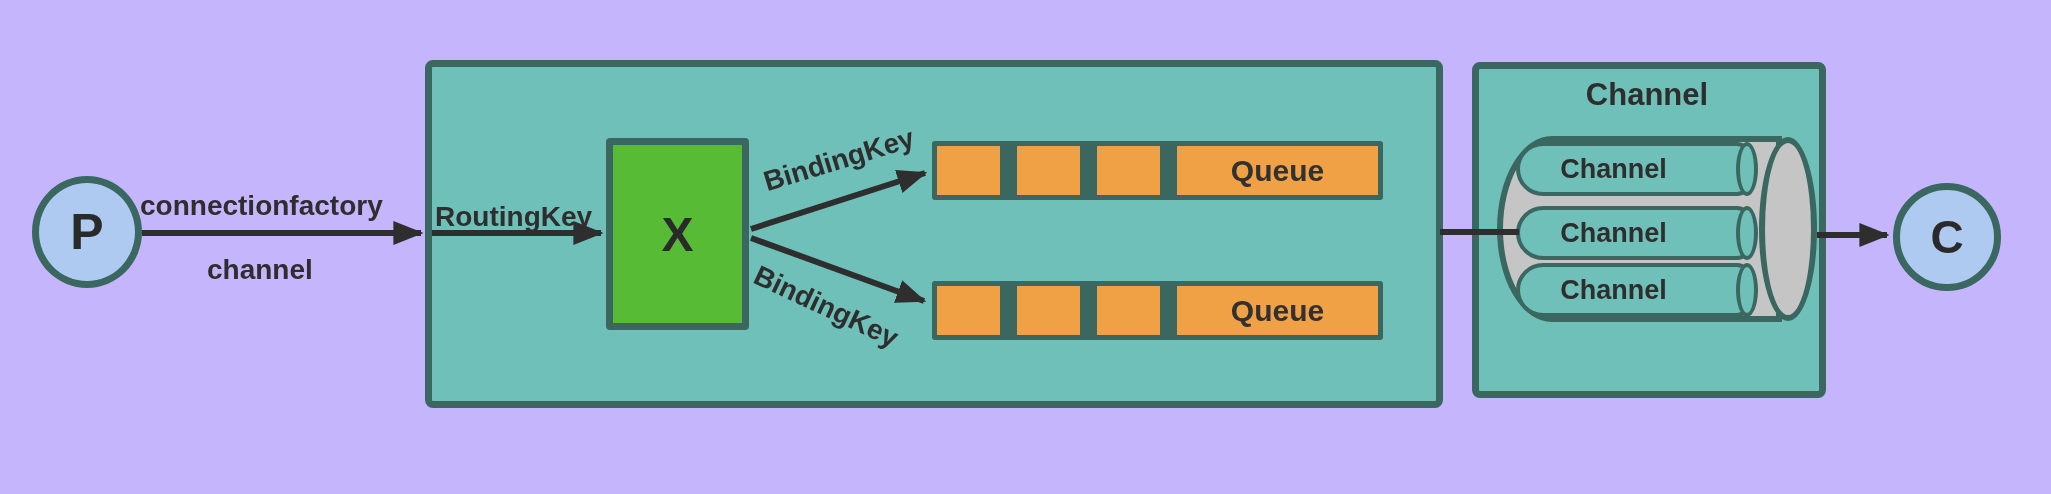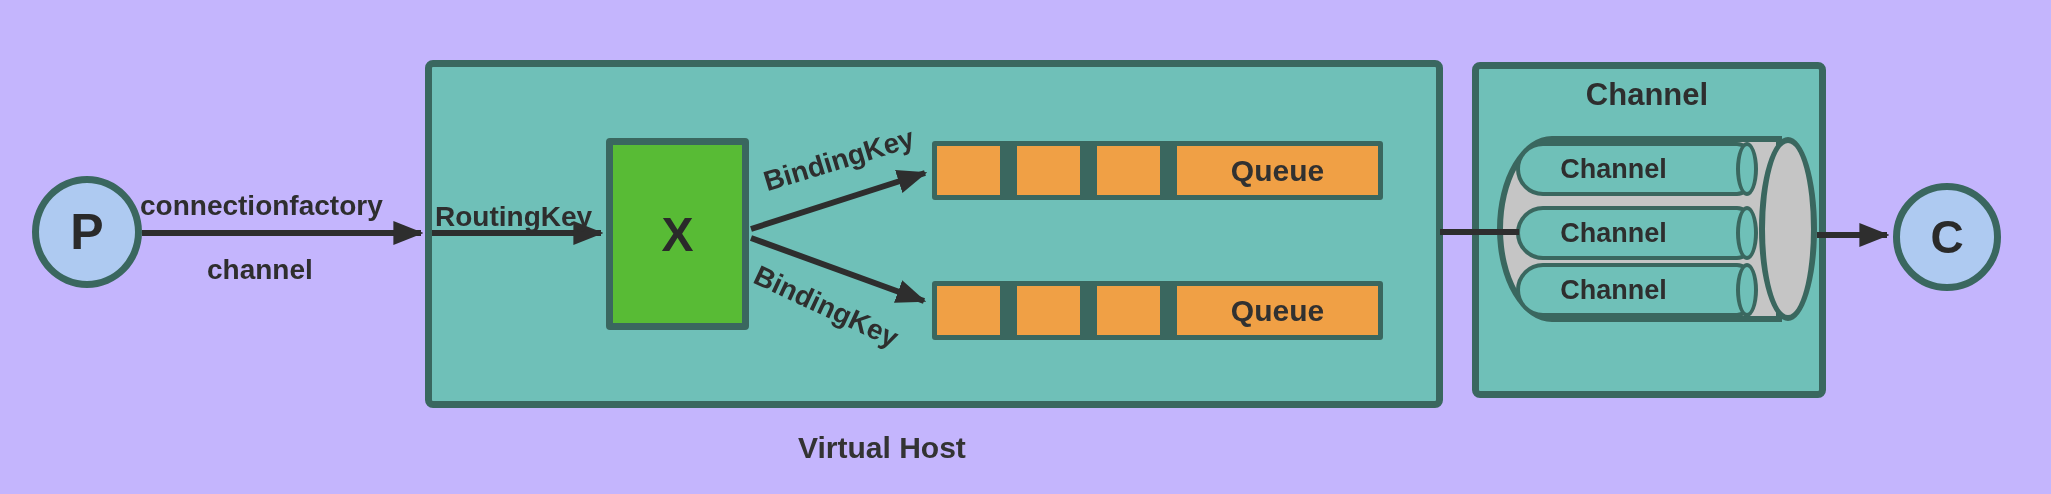--- a/index.html
+++ b/index.html
@@ -125,21 +125,20 @@
   </div>
   <div class="node c-node">
     <span>C</span>
   </div>
 
   <div class="lbl lbl-cf">connectionfactory</div>
   <div class="lbl lbl-chan">channel</div>
   <div class="lbl lbl-rk">RoutingKey</div>
   <div class="lbl lbl-bk lbl-bk-top">BindingKey</div>
   <div class="lbl lbl-bk lbl-bk-bot">BindingKey</div>
-  <div class="lbl lbl-vh">Virtual Host</div>
 
   <svg class="arrows" width="2051" height="494" viewBox="0 0 2051 494">
     <defs>
       <marker id="ah" markerWidth="5" markerHeight="4" refX="4.6" refY="2" orient="auto" markerUnits="strokeWidth">
         <path d="M0,0 L5,2 L0,4 z" fill="#2E2E2E"></path>
       </marker>
     </defs>
     <line x1="142" y1="233" x2="421" y2="233" marker-end="url(#ah)"></line>
     <line x1="432" y1="233" x2="601" y2="233" marker-end="url(#ah)"></line>
     <line x1="751" y1="229" x2="925" y2="173" marker-end="url(#ah)"></line>

